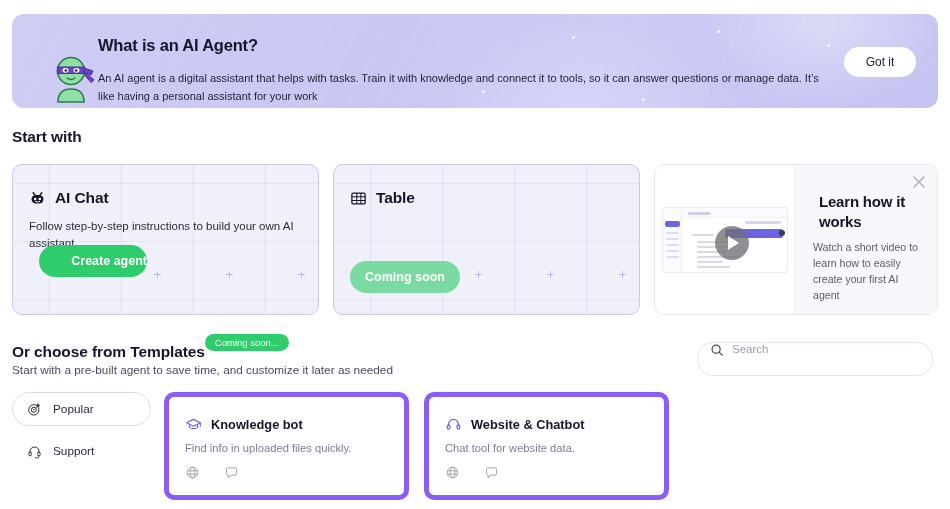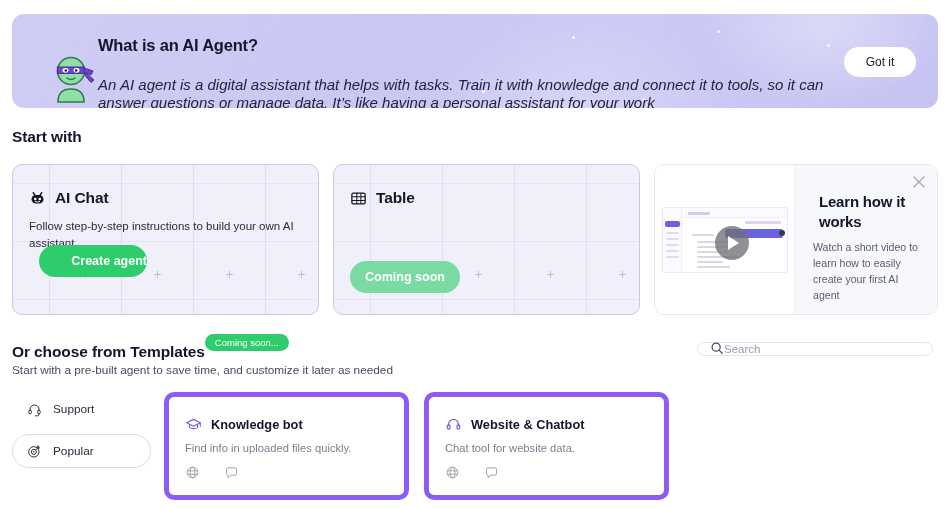--- a/index.html
+++ b/index.html
@@ -60,26 +60,25 @@
     width: 740px;
   }
   .banner-title {
     font-size: 16.5px;
     font-weight: bold;
     color: #15152b;
     letter-spacing: -0.2px;
     line-height: 22px;
   }
   .banner-body {
-    margin-top: 20px;
-    font-size: 15px;
+    margin-top: 14px;
+    font-size: 11px;
     line-height: 17.5px;
     color: #23233c;
     max-width: 740px;
-    font-style: italic;
   }
 
   .got-it {
     position: absolute;
     right: 22px;
     top: 33px;
     width: 72px;
     height: 30px;
     background: #ffffff;
     border: none;
@@ -311,28 +310,28 @@
     top: 363px;
     font-size: 11.8px;
     color: #4a4a5e;
   }
 
   .search-box {
     position: absolute;
     left: 697px;
     top: 342px;
     width: 236px;
-    height: 14px;
+    height: 34px;
     border: 1px solid #e4e4ee;
     border-radius: 16px;
     background: #ffffff;
     display: flex;
-    align-items: flex-end;
+    align-items: flex-start;
     padding: 0 12px;
-    gap: 0;
+    gap: 8px;
   }
   .search-input {
     border: none;
     outline: none;
     font-family: "Liberation Sans", sans-serif;
     font-size: 11.5px;
     color: #2b2b3d;
     background: transparent;
     width: 180px;
   }
@@ -531,42 +530,42 @@
   <span>
     <svg viewBox="0 0 16 16" width="14" height="14">
       <circle cx="7" cy="7" r="4.6" fill="none" stroke="#4a4a5e" stroke-width="1.4"></circle>
       <path d="M10.4 10.4 L14 14" stroke="#4a4a5e" stroke-width="1.4" stroke-linecap="round"></path>
     </svg>
   </span>
   <input class="search-input" type="text" placeholder="Search" style="">
 </div>
 
 <div class="cat-list">
+  <div class="cat-item active">
+    <span>
+      <svg viewBox="0 0 18 18" width="15" height="15">
+        <circle cx="8.2" cy="9.4" r="6.2" fill="none" stroke="#2b2b3d" stroke-width="1.2"></circle>
+        <circle cx="8.2" cy="9.4" r="3" fill="none" stroke="#2b2b3d" stroke-width="1.2"></circle>
+        <circle cx="8.2" cy="9.4" r="0.9" fill="#2b2b3d"></circle>
+        <path d="M10.5 7.2 L14.6 3.2 M13 2 l1.6 1.6 l-0.2 2 l-2 -0.2 z" stroke="#2b2b3d" stroke-width="1.1" fill="none" stroke-linejoin="round"></path>
+      </svg>
+    </span>
+    <span>Popular</span>
+  </div>
   <div class="cat-item">
     <span>
       <svg viewBox="0 0 18 18" width="15" height="15">
         <path d="M3.6 10.5 V9 a5.4 5.4 0 0 1 10.8 0 v1.5" fill="none" stroke="#2b2b3d" stroke-width="1.2" stroke-linecap="round"></path>
         <rect x="2.2" y="9.6" width="3" height="4.6" rx="1.5" fill="none" stroke="#2b2b3d" stroke-width="1.2"></rect>
         <rect x="12.8" y="9.6" width="3" height="4.6" rx="1.5" fill="none" stroke="#2b2b3d" stroke-width="1.2"></rect>
         <path d="M14.3 14.2 v0.6 a1.8 1.8 0 0 1 -1.8 1.8 H10" fill="none" stroke="#2b2b3d" stroke-width="1.1" stroke-linecap="round"></path>
       </svg>
     </span>
     <span>Support</span>
   </div>
-  <div class="cat-item active">
-    <span>
-      <svg viewBox="0 0 18 18" width="15" height="15">
-        <circle cx="8.2" cy="9.4" r="6.2" fill="none" stroke="#2b2b3d" stroke-width="1.2"></circle>
-        <circle cx="8.2" cy="9.4" r="3" fill="none" stroke="#2b2b3d" stroke-width="1.2"></circle>
-        <circle cx="8.2" cy="9.4" r="0.9" fill="#2b2b3d"></circle>
-        <path d="M10.5 7.2 L14.6 3.2 M13 2 l1.6 1.6 l-0.2 2 l-2 -0.2 z" stroke="#2b2b3d" stroke-width="1.1" fill="none" stroke-linejoin="round"></path>
-      </svg>
-    </span>
-    <span>Popular</span>
-  </div>
 </div>
 
 <div class="tpl-card" id="tpl-card-0">
   <div class="tpl-card-head">
     <span>
       <svg viewBox="0 0 20 20" width="17" height="17">
         <path d="M10 4 L18 8 L10 12 L2 8 Z" fill="none" stroke="#6c63e0" stroke-width="1.4" stroke-linejoin="round"></path>
         <path d="M5.2 9.6 V13.4 q4.8 3 9.6 0 V9.6" fill="none" stroke="#6c63e0" stroke-width="1.3" stroke-linejoin="round"></path>
         <path d="M18 8 V12.4" stroke="#6c63e0" stroke-width="1.2" stroke-linecap="round"></path>
       </svg>

